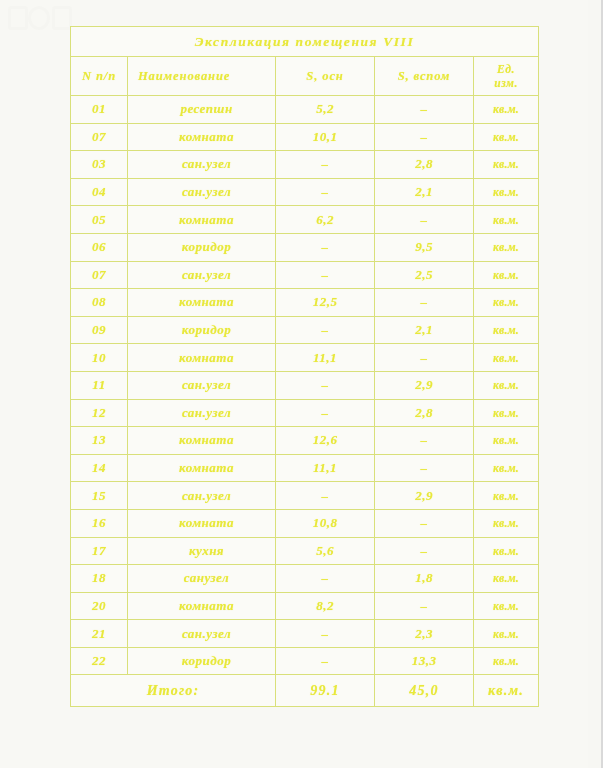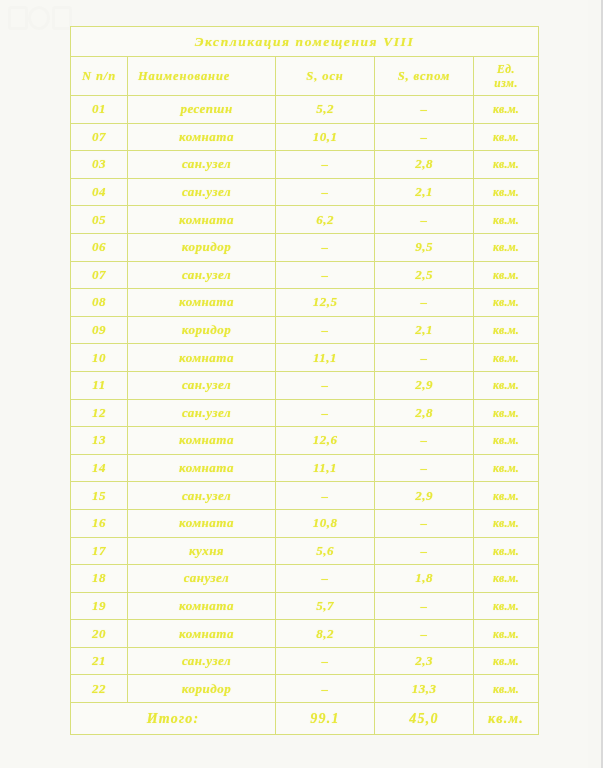--- a/index.html
+++ b/index.html
@@ -288,27 +288,20 @@
           <td class="cell-unit">кв.м.</td>
         </tr>
         <tr class="data-row">
           <td class="cell-number">18</td>
           <td class="cell-name">санузел</td>
           <td class="cell-area-main">–</td>
           <td class="cell-area-aux">1,8</td>
           <td class="cell-unit">кв.м.</td>
         </tr>
         <tr class="data-row">
-          <td class="cell-number">19</td>
-          <td class="cell-name">комната</td>
-          <td class="cell-area-main">5,7</td>
-          <td class="cell-area-aux">–</td>
-          <td class="cell-unit">кв.м.</td>
-        </tr>
-        <tr class="data-row">
           <td class="cell-number">20</td>
           <td class="cell-name">комната</td>
           <td class="cell-area-main">8,2</td>
           <td class="cell-area-aux">–</td>
           <td class="cell-unit">кв.м.</td>
         </tr>
         <tr class="data-row">
           <td class="cell-number">21</td>
           <td class="cell-name">сан.узел</td>
           <td class="cell-area-main">–</td>

